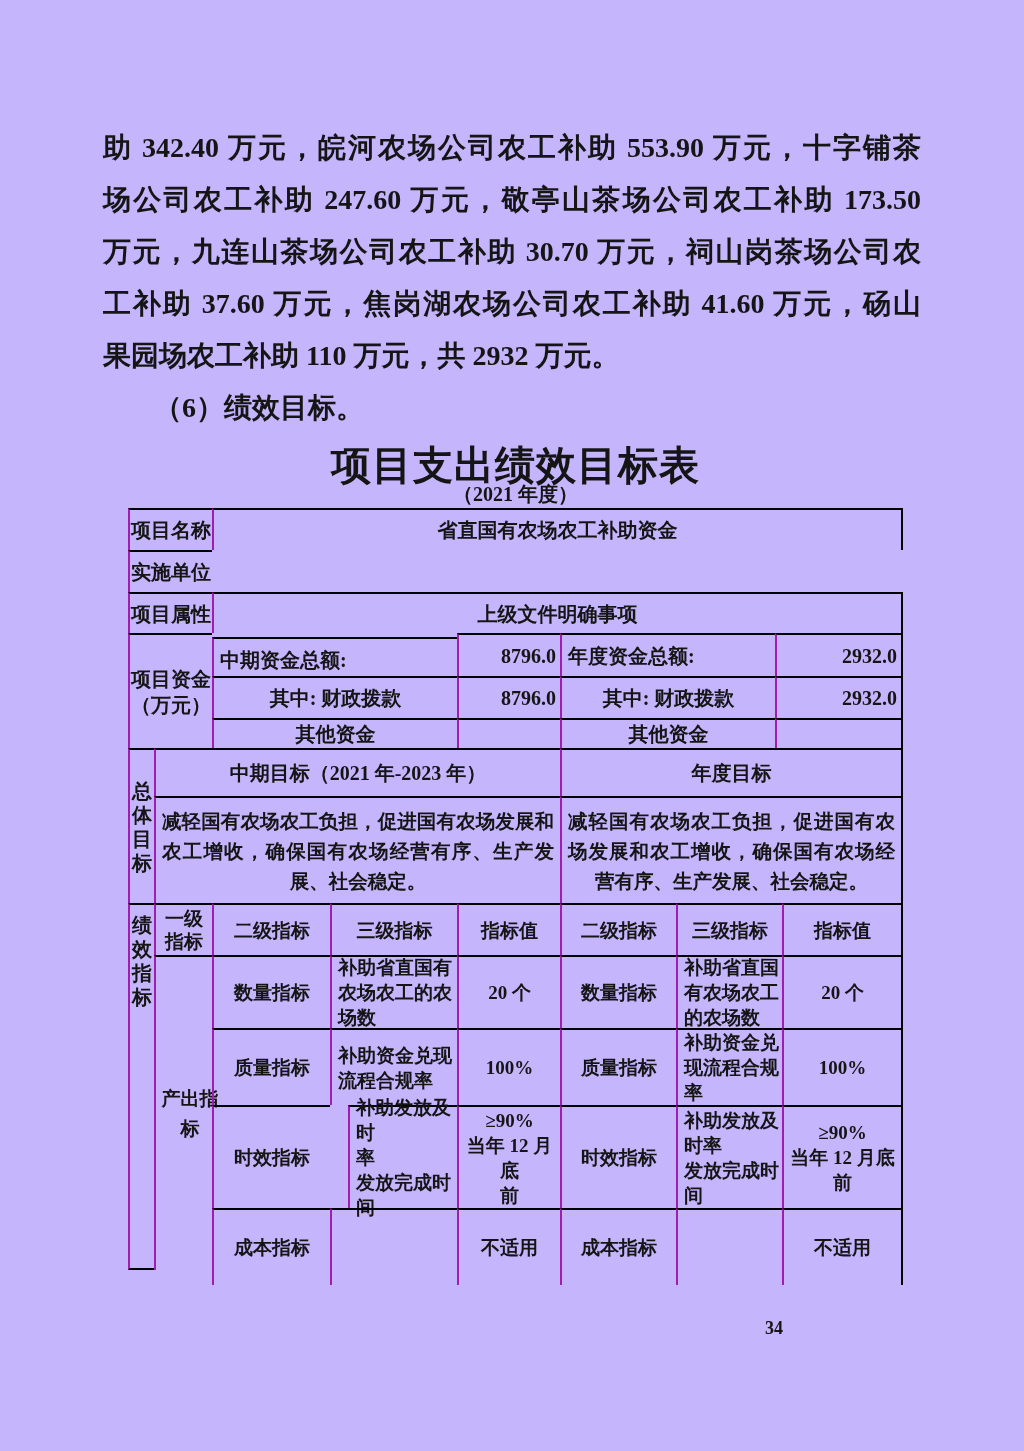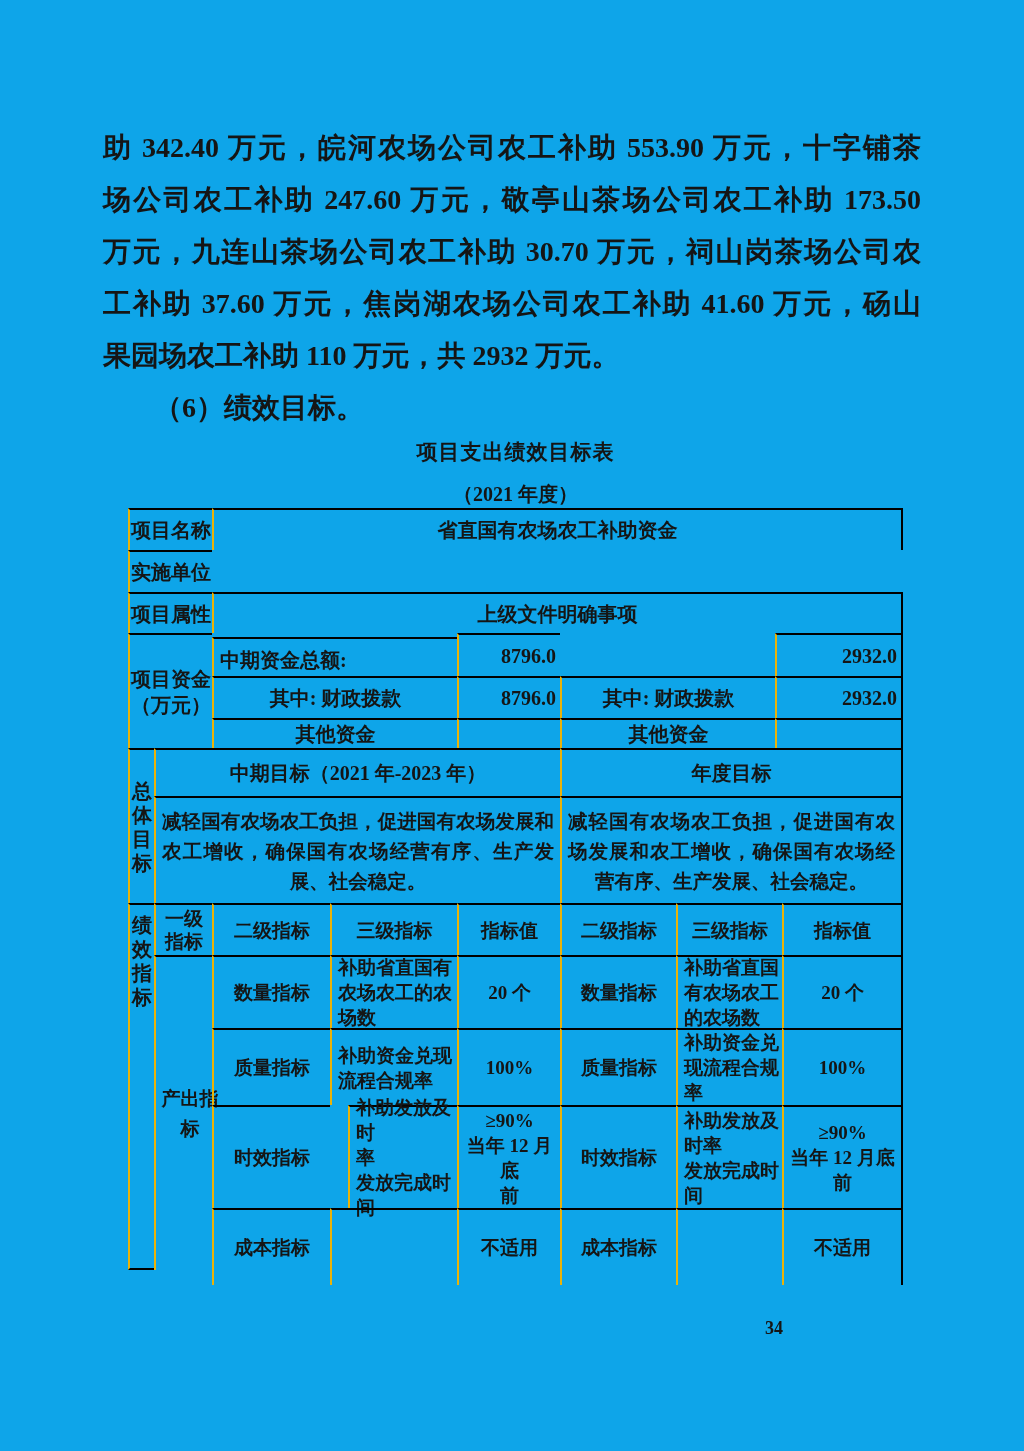--- a/index.html
+++ b/index.html
@@ -1,39 +1,39 @@
 <!DOCTYPE html>
 <html><head>
 <meta charset="utf-8">
 <style>
   html,body{margin:0;padding:0;background:#888;}
   .page{
-    position:relative;width:1024px;height:1451px;background:#0ea5e9;
+    position:relative;width:1024px;height:1451px;background:#c4b5fd;
     margin:0 auto;overflow:hidden;
     font-family:"Liberation Serif","DejaVu Serif",serif;
     color:#151515;
   }
   
   .para{position:absolute;left:103px;top:122px;width:818px;font-size:28px;font-weight:600;}
   .pline{height:52px;line-height:52px;white-space:nowrap;}
   .pline.jl{white-space:normal;text-align:justify;text-align-last:justify;}
   .pline.indent{padding-left:51px;}
   
   .ttitle{position:absolute;left:128px;top:438px;width:775px;text-align:center;
-          font-size:21px;font-weight:700;letter-spacing:1px;}
+          font-size:40px;font-weight:700;letter-spacing:1px;}
   .tsub{position:absolute;left:128px;top:481px;width:775px;text-align:center;
         font-size:20px;font-weight:600;}
   
   .tbl{position:absolute;left:128px;top:508px;width:775px;height:777px;}
   .cell{
     position:absolute;box-sizing:border-box;display:flex;
     align-items:center;justify-content:center;
     font-size:20px;font-weight:600;line-height:26px;text-align:center;
   }
-  .bL{border-left:2px solid #eab308;} .bT{border-top:2px solid #000;}
+  .bL{border-left:2px solid #a21caf;} .bT{border-top:2px solid #000;}
   .bR{border-right:2px solid #000;} .bB{border-bottom:2px solid #000;}
   .al{justify-content:flex-start;text-align:left;padding-left:6px;}
   .ar{justify-content:flex-end;text-align:right;padding-right:4px;}
   .pre{white-space:pre-line;}
   .s{font-size:19px;line-height:25px;}
   .vstack{word-break:break-all;line-height:24px;padding:0 2px;}
   .topalign{align-items:flex-start;padding-top:8px;}
   .goaltext{display:block;padding:9px 6px 0;font-size:19.5px;line-height:30px;
             text-align:justify;text-align-last:center;}
   .pageno{position:absolute;left:765px;top:1318px;font-size:18px;font-weight:600;}
@@ -63,20 +63,21 @@
     <div class="cell bL bT" style="left:0;top:42px;width:84px;height:42px;">实施单位</div>
 
     <div class="cell bL bT" style="left:0;top:84px;width:84px;height:41px;">项目属性</div>
     <div class="cell bL bT bR" style="left:84px;top:84px;width:691px;height:41px;">上级文件明确事项</div>
 
     <div class="cell bL bT pre" style="left:0;top:125px;width:84px;height:115px;">项目资金
 （万元）</div>
 
     <div class="cell bL bT al" style="left:84px;top:129px;width:245px;height:44px;">中期资金总额:</div>
     <div class="cell bL bT ar" style="left:329px;top:125px;width:103px;height:43px;">8796.0</div>
+    <div class="cell bL bT al" style="left:432px;top:125px;width:215px;height:43px;">年度资金总额:</div>
     <div class="cell bL bT bR ar" style="left:647px;top:125px;width:128px;height:43px;">2932.0</div>
 
     <div class="cell bL bT" style="left:84px;top:168px;width:245px;height:42px;">其中: 财政拨款</div>
     <div class="cell bL bT ar" style="left:329px;top:168px;width:103px;height:42px;">8796.0</div>
     <div class="cell bL bT" style="left:432px;top:168px;width:215px;height:42px;">其中: 财政拨款</div>
     <div class="cell bL bT bR ar" style="left:647px;top:168px;width:128px;height:42px;">2932.0</div>
 
     <div class="cell bL bT" style="left:84px;top:210px;width:245px;height:30px;">其他资金</div>
     <div class="cell bL bT" style="left:329px;top:210px;width:103px;height:30px;"></div>
     <div class="cell bL bT" style="left:432px;top:210px;width:215px;height:30px;">其他资金</div>

